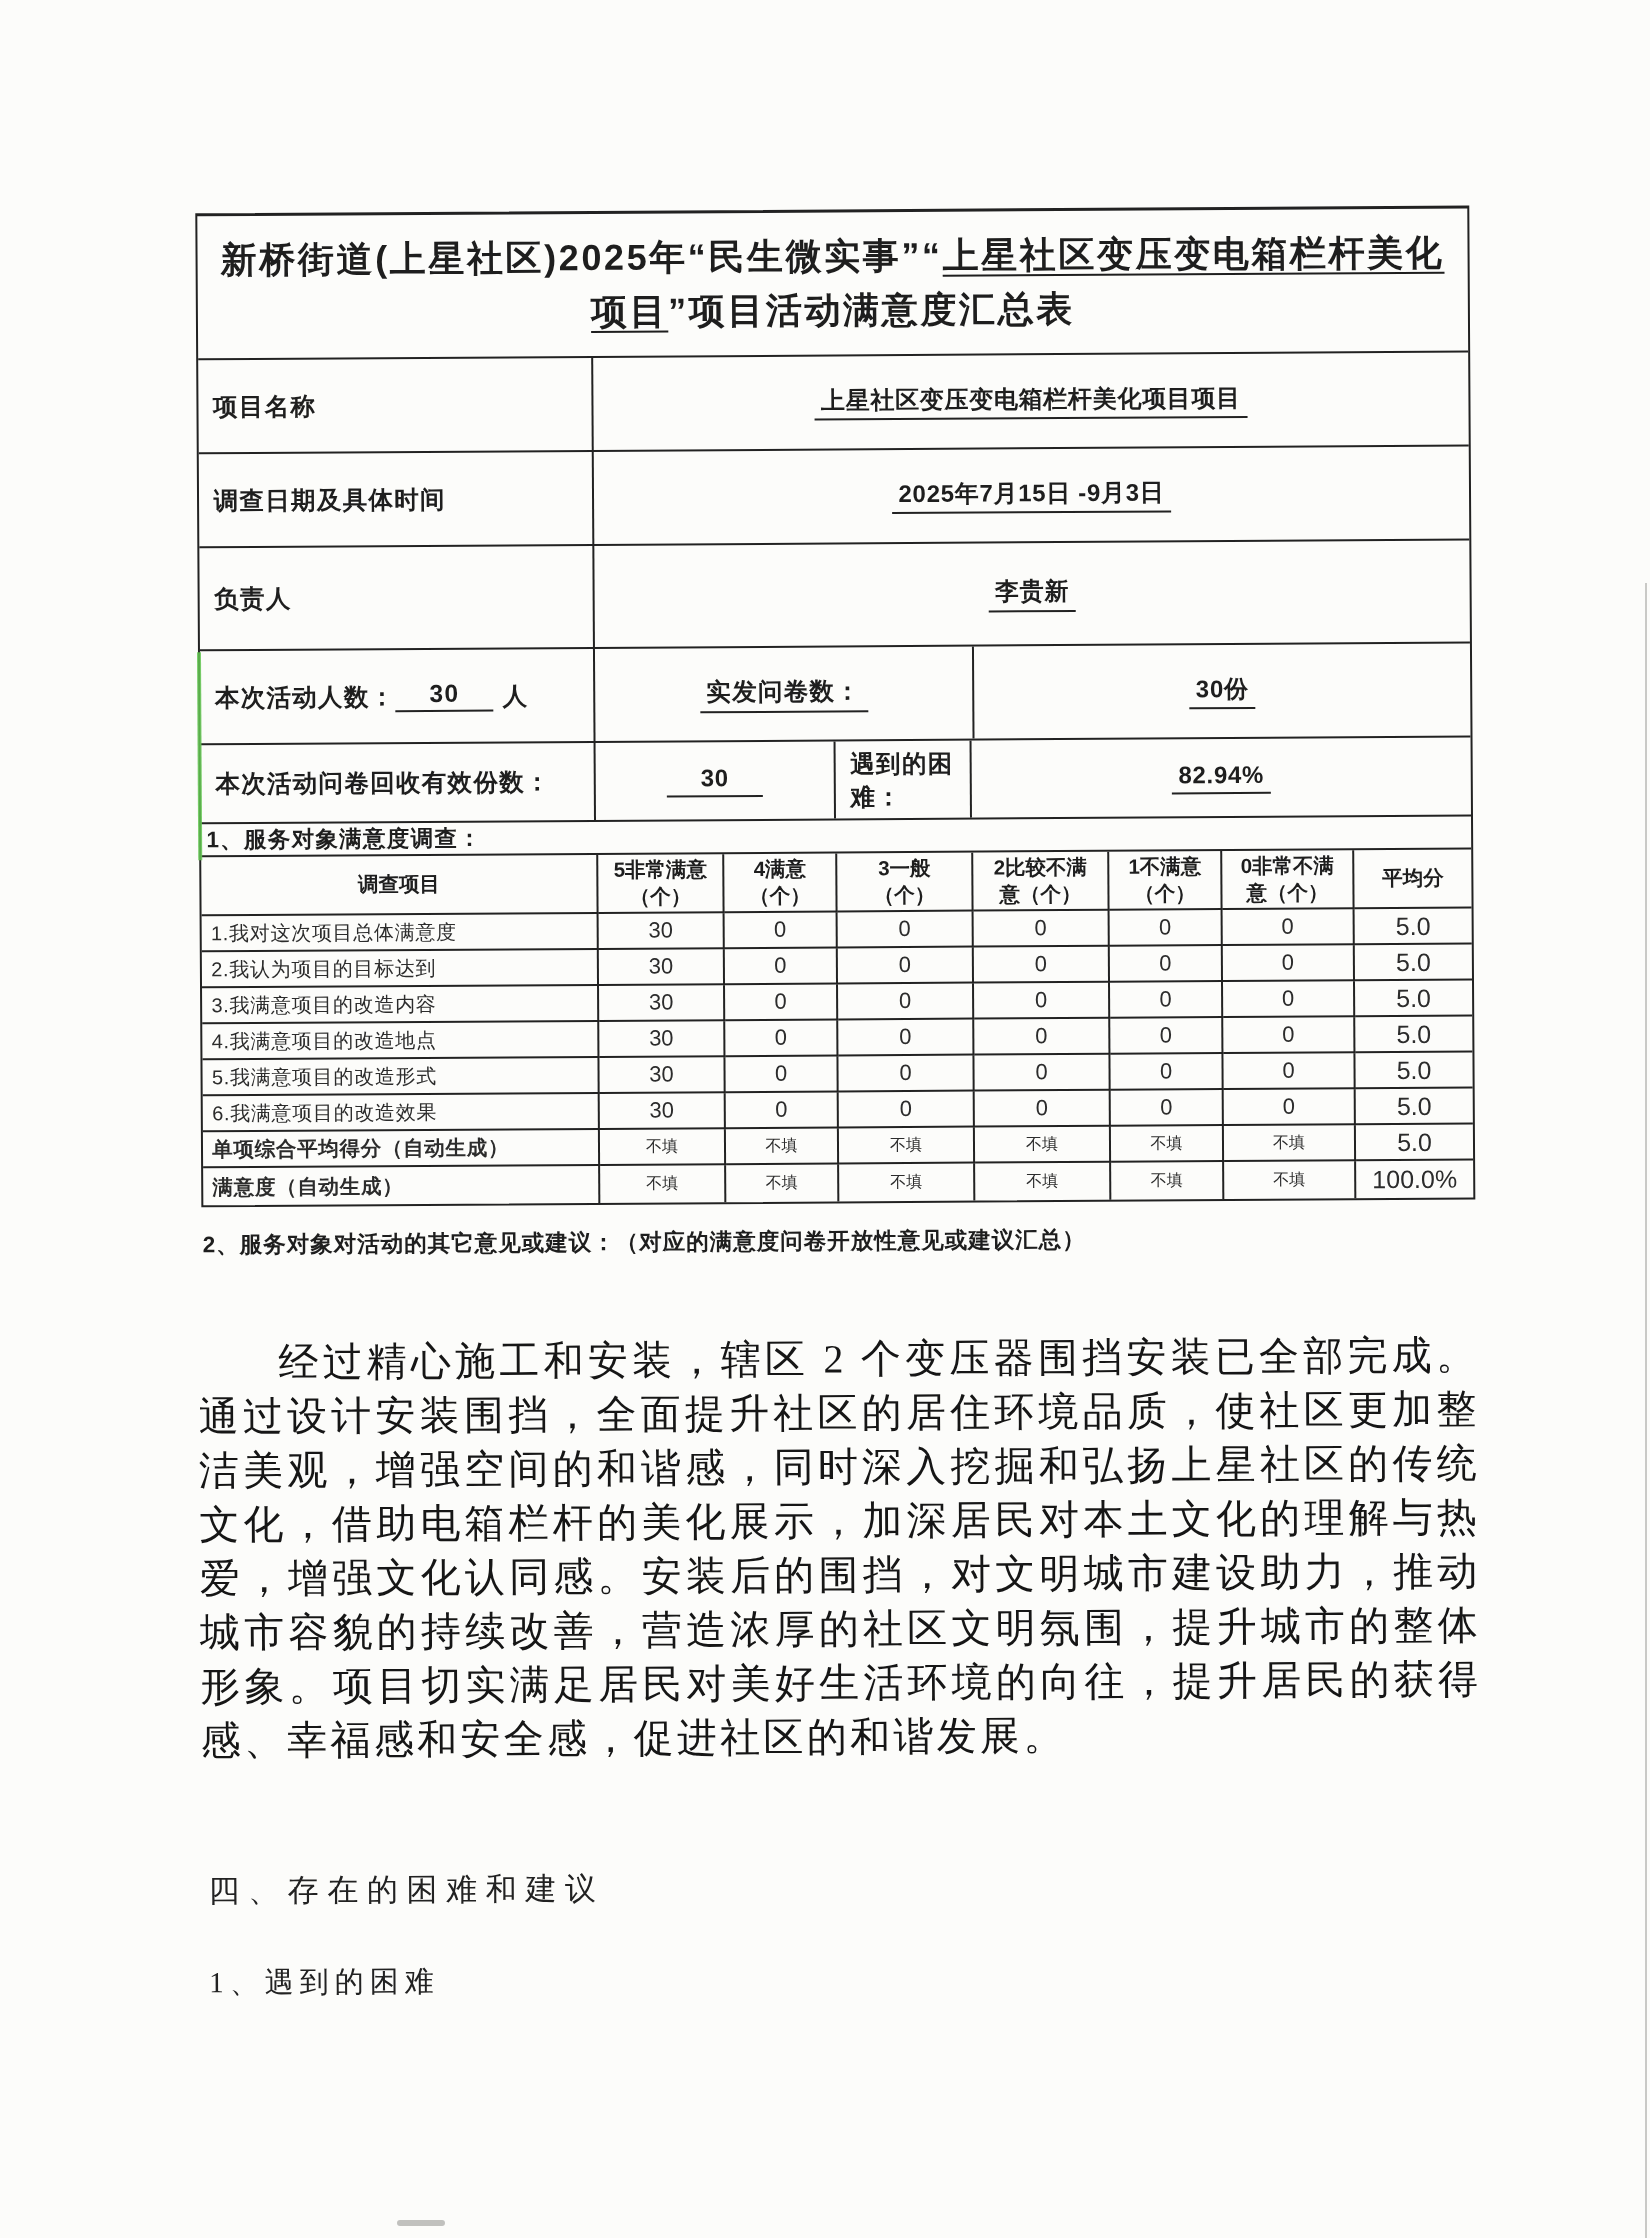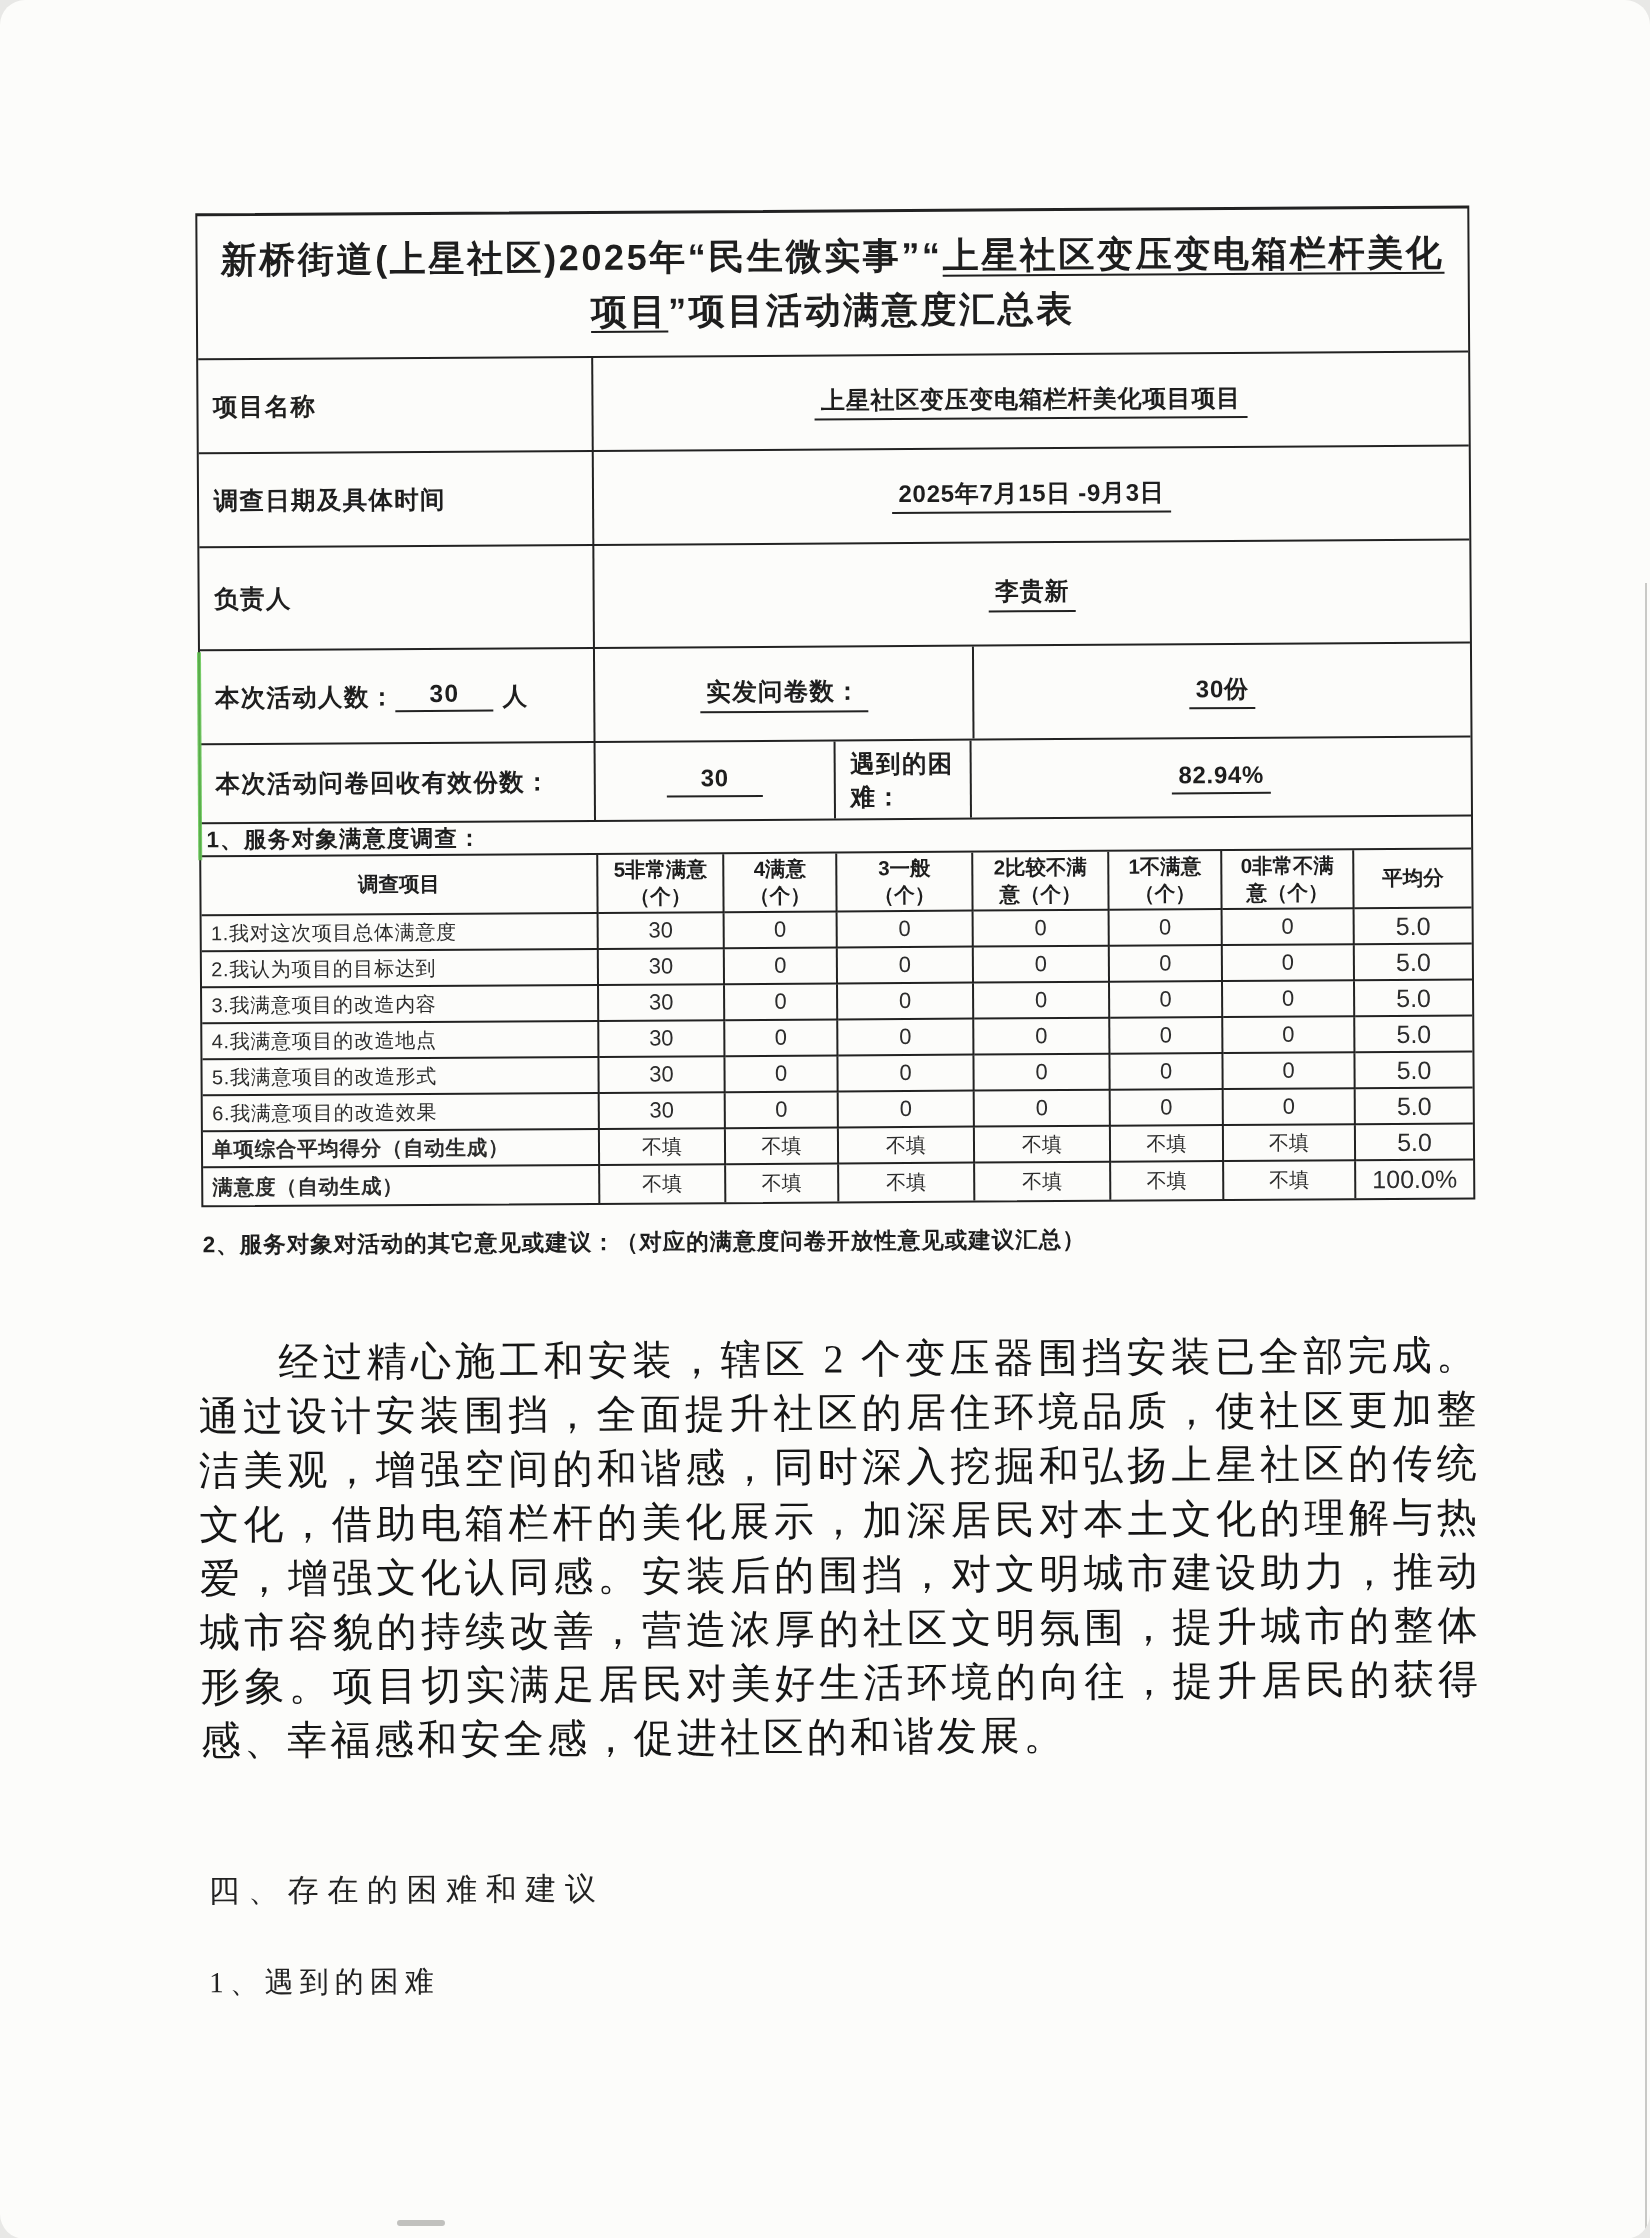--- a/index.html
+++ b/index.html
@@ -1,19 +1,19 @@
 <!DOCTYPE html>
 <html style="font-size:10.6px"><head>
 <meta charset="utf-8">
 <style>
   html,body { margin:0; padding:0; background:#e8e8e6; }
   .sheet {
     position:relative; width:1650px; height:2239px;
     background:#fcfcfa; overflow:hidden;
-    font-family:"Liberation Sans", sans-serif; color:#1e1e1e;border-radius:25px;
+    font-family:"Liberation Sans", sans-serif; color:#1e1e1e;
   }
   .tilt { position:absolute; inset:0; transform:rotate(-0.35deg); transform-origin:55% 0; }
 
   
   .doc-table {
     position:absolute; left:194px; top:209px; width:1274px;
     border:2px solid #222; border-top-width:3.3px; box-sizing:border-box;
     background:transparent;
   }
   .tcell {
@@ -52,21 +52,21 @@
   .sc {
     border-right:2px solid #222; border-bottom:2px solid #222; box-sizing:border-box;
     display:flex; align-items:center; justify-content:center;
     font-size:22px; color:#2c2c2c;
   }
   .sr .sc:last-child { border-right:0;text-align:center; }
   .sr:last-child .sc { border-bottom:0; }
   .sc.h { font-weight:700; font-size:20.5px; white-space:pre-line; text-align:center; line-height:26.5px; color:#1e1e1e; }
   .sc.lbl { justify-content:flex-start; padding-left:9.3px; font-size:20px; font-weight:500; letter-spacing:0.7px; }
   .sc.lbl.b { font-weight:700; font-size:20.5px; }
-  .sc.nf { font-size:20px; }
+  .sc.nf { font-size:16px; }
   .sc.avg { font-size:25px; }
 
   
   .sec2 {
     position:absolute; left:195px; top:1225px; width:1278px;
     font-size:22.5px; font-weight:700; letter-spacing:1px;
   }
   .para {
     position:absolute; left:190px; top:1332px; width:1281px;
     font-family:"Liberation Serif", serif; font-weight:400;

